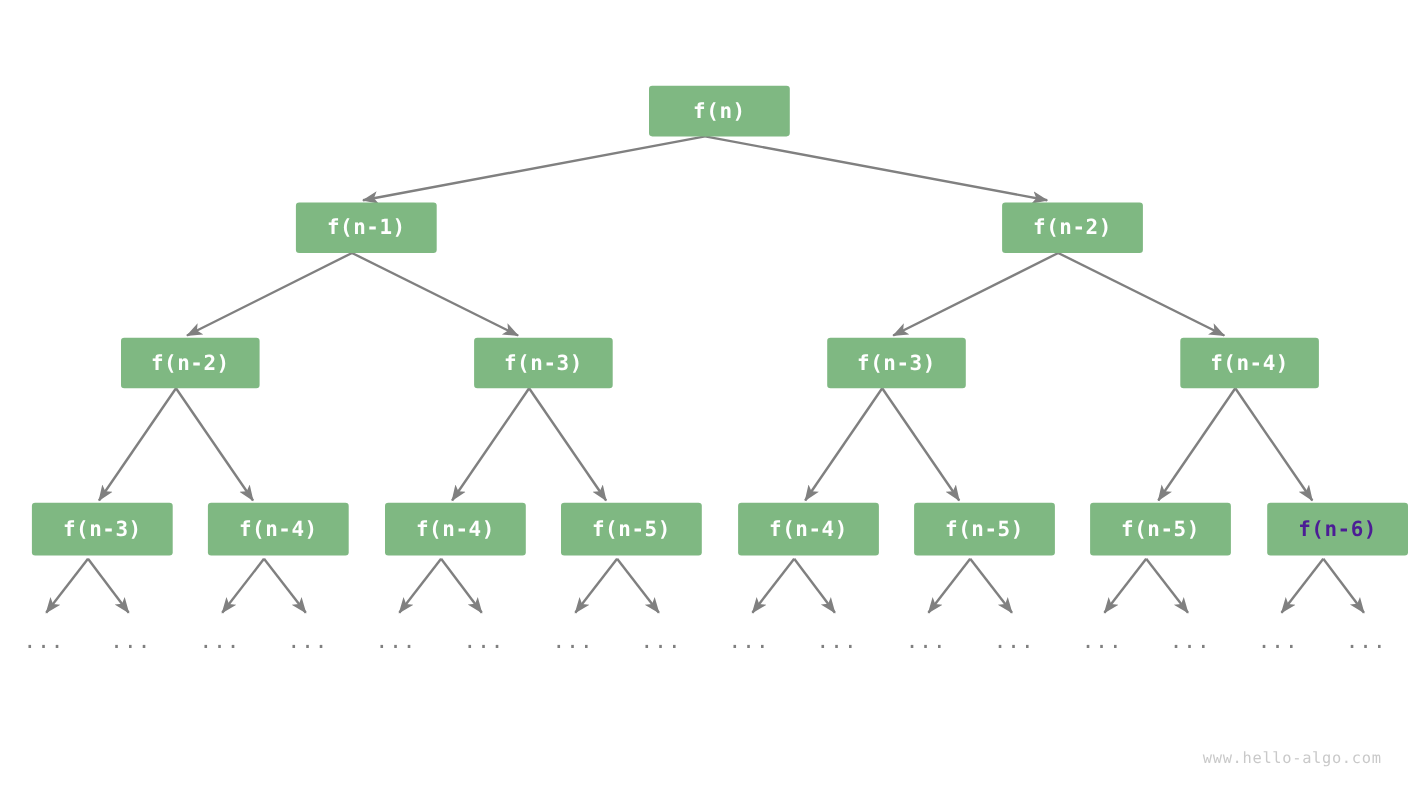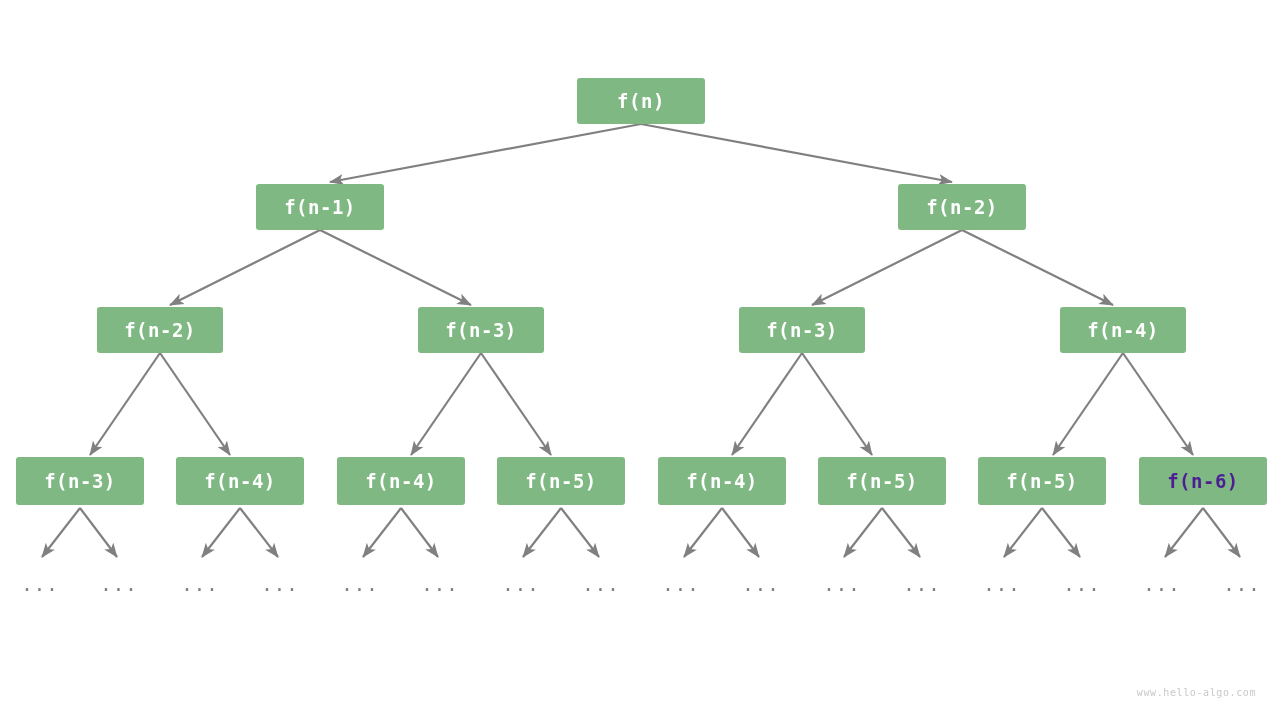--- a/index.html
+++ b/index.html
@@ -35,38 +35,39 @@
     border-radius: 3px;
     color: #ffffff;
     display: flex;
     align-items: center;
     justify-content: center;
     font-family: "DejaVu Sans Mono", "Liberation Mono", monospace;
     font-weight: bold;
     letter-spacing: 0.5px;
     white-space: nowrap;
     user-select: none;
+    margin-left: 13px;
   }
   .ellipsis {
     position: absolute;
     color: #808080;
     font-family: "DejaVu Sans Mono", "Liberation Mono", monospace;
     font-size: 19px;
     line-height: 1;
     letter-spacing: 1px;
     user-select: none;
     transform: translate(-50%, -50%);
   }
   #watermark {
     position: absolute;
     right: 24px;
     bottom: 22px;
     color: #c9c9c9;
     font-family: "DejaVu Sans Mono", "Liberation Mono", monospace;
-    font-size: 10px;
+    font-size: 14px;
     letter-spacing: 0.6px;
     user-select: none;
   }
 </style>
 </head>
 <body>
 
 <div id="canvas" style="background: rgb(255, 255, 255);">
 
   <svg id="edges" width="1280" height="720" viewBox="0 0 1280 720" xmlns="http://www.w3.org/2000/svg">

